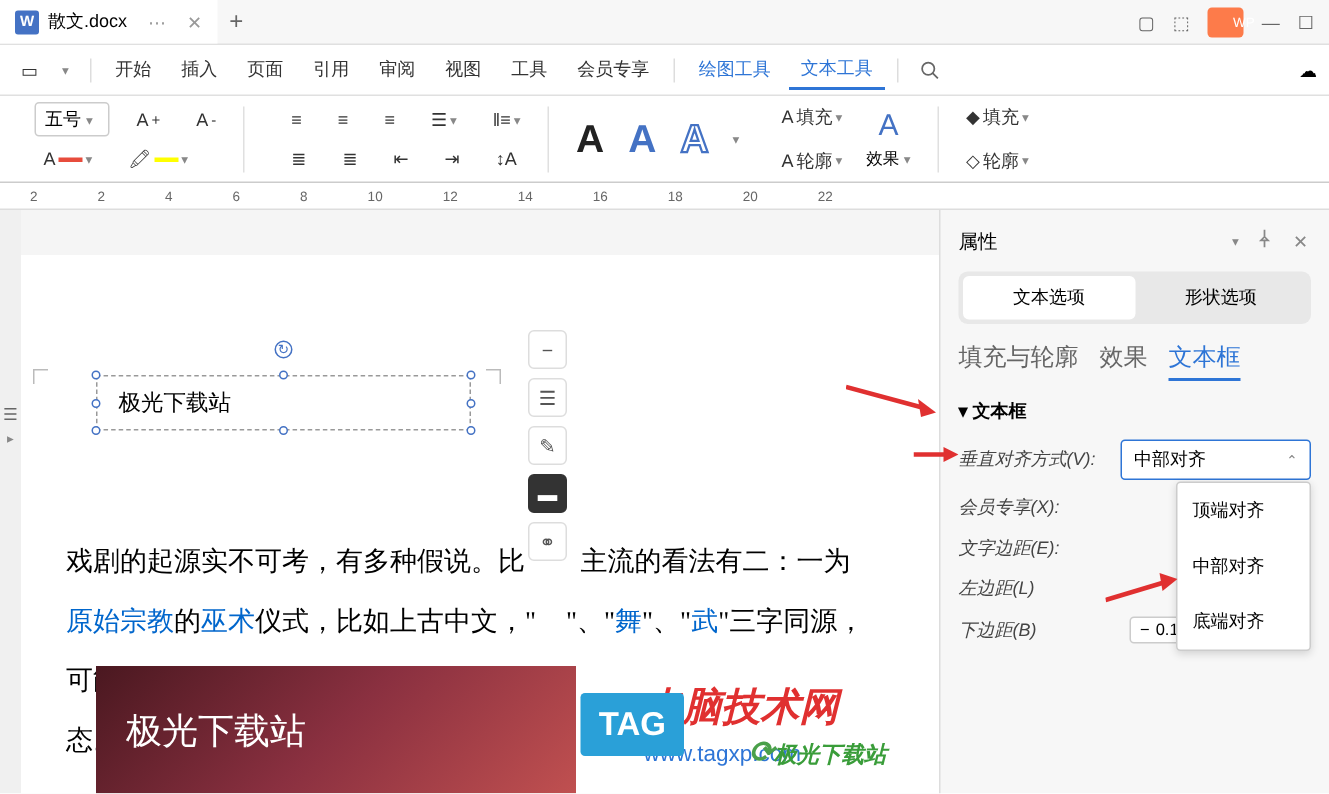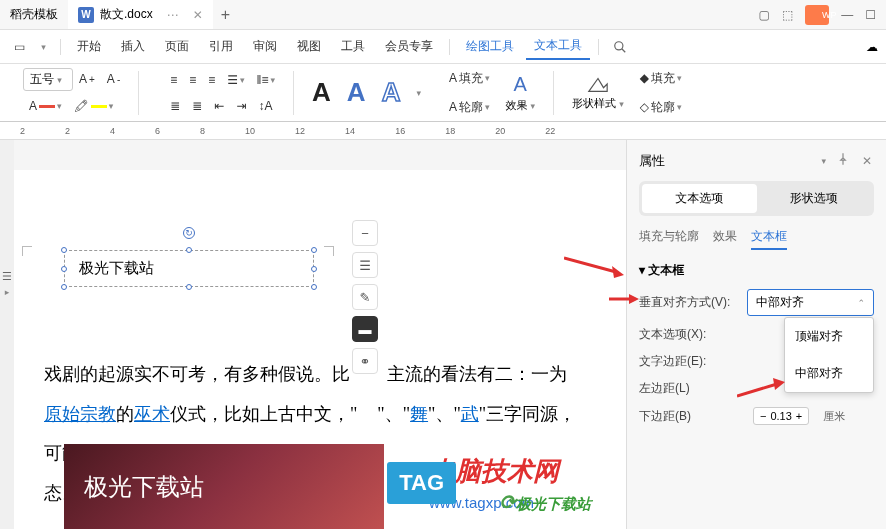--- a/index.html
+++ b/index.html
@@ -14,21 +14,21 @@
 .win-controls .wp-badge { width: 20px; height: 20px; background: #fd7b4a; border-radius: 3px; color: #fff; font-size: 9px; display: flex; align-items: center; justify-content: center; padding-left: 24px; }
 .menubar { height: 34px; display: flex; align-items: center; background: #fff; border-bottom: 1px solid #e0e0e0; padding: 0 8px; gap: 4px; }
 .menu-item { padding: 4px 8px; color: #333; cursor: pointer; }
 .menu-item.blue { color: #2e75d6; }
 .menu-item.active { border-bottom: 2px solid #2e75d6; color: #2e75d6; }
 .menu-divider { width: 1px; height: 16px; background: #ddd; margin: 0 4px; }
 .ribbon { height: 58px; display: flex; align-items: center; background: #fff; border-bottom: 1px solid #ccc; padding: 0 6px; gap: 8px; }
 .rib-group { display: flex; align-items: center; gap: 4px; padding: 0 4px; }
 .rib-divider { width: 1px; height: 44px; background: #e0e0e0; }
 .rib-col { display: flex; flex-direction: column; gap: 4px; }
-.rib-row { display: flex; gap: 0; align-items: flex-start; padding-left: 13px; }
+.rib-row { display: flex; gap: 12px; align-items: flex-end; padding-left: 13px; }
 .rib-btn { padding: 3px 5px; border: 1px solid transparent; border-radius: 3px; font-size: 12px; color: #333; display: flex; align-items: center; gap: 2px; }
 .font-sel { border: 1px solid #ccc; padding: 2px 6px; border-radius: 3px; min-width: 50px; background: #fff; }
 .big-a { font-size: 26px; font-weight: bold; padding: 4px 6px; }
 .a1 { color: #222; }
 .a2 { color: #4472c4; }
 .a3 { color: #fff; -webkit-text-stroke: 1.5px #4472c4; }
 .big-btn { display: flex; flex-direction: column; align-items: center; padding: 2px 6px; font-size: 11px; gap: 2px; }
 .highlight-yellow { background: #ffff00; width: 16px; height: 3px; display: block; }
 .highlight-red { background: #e74c3c; width: 16px; height: 3px; display: block; }
 .ruler { height: 18px; background: #fff; border-bottom: 1px solid #ddd; display: flex; align-items: center; font-size: 9px; color: #666; padding-left: 20px; gap: 40px; overflow: hidden; }
@@ -36,60 +36,57 @@
 .doc-area { flex: 1; background: #f5f5f5; position: relative; overflow: hidden; }
 .page { background: #fff; margin: 30px 0 0 0; padding: 30px 30px; min-height: 500px; position: relative; }
 .textbox { border: 1px dashed #999; padding: 8px 14px; position: absolute; top: 80px; left: 50px; width: 250px; background: #fff; }
 .handle { width: 6px; height: 6px; background: #fff; border: 1px solid #4472c4; border-radius: 50%; position: absolute; }
 .handle.tl { top: -4px; left: -4px; } .handle.tr { top: -4px; right: -4px; }
 .handle.bl { bottom: -4px; left: -4px; } .handle.br { bottom: -4px; right: -4px; }
 .handle.tm { top: -4px; left: 50%; margin-left: -3px; } .handle.bm { bottom: -4px; left: 50%; margin-left: -3px; }
 .handle.ml { left: -4px; top: 50%; margin-top: -3px; } .handle.mr { right: -4px; top: 50%; margin-top: -3px; }
 .rotate-handle { position: absolute; top: -24px; left: 50%; margin-left: -6px; width: 12px; height: 12px; border: 1px solid #4472c4; border-radius: 50%; background: #fff; display: flex; align-items: center; justify-content: center; color: #4472c4; font-size: 9px; }
 .body-text { font-size: 18px; line-height: 2.2; font-family: "SimSun", serif; margin-top: 155px; }
-.body-text .link { color: #0066cc; text-decoration: underline; }
+.body-text .link { color: #0066cc; }
 .float-tools { position: absolute; right: 248px; top: 80px; display: flex; flex-direction: column; gap: 6px; }
 .float-btn { width: 26px; height: 26px; border: 1px solid #ddd; border-radius: 4px; background: #fff; display: flex; align-items: center; justify-content: center; font-size: 13px; color: #555; }
 .float-btn.dark { background: #333; color: #fff; border-color: #333; }
 .panel { width: 260px; background: #f7f7f7; border-left: 1px solid #ddd; padding: 10px 12px; }
 .panel-head { display: flex; align-items: center; gap: 8px; margin-bottom: 10px; }
 .panel-title { font-size: 13px; flex: 1; }
 .pin-icon, .close-icon { color: #888; cursor: pointer; padding: 2px; }
 .tab-seg { display: flex; background: #e8e8e8; border-radius: 6px; padding: 3px; margin-bottom: 12px; }
 .seg { flex: 1; text-align: center; padding: 6px; border-radius: 4px; cursor: pointer; }
 .seg.active { background: #fff; }
-.sub-tabs { display: flex; gap: 14px; margin-bottom: 12px; font-size: 12px; }
+.sub-tabs { display: flex; gap: 14px; margin-bottom: 12px; font-size: 16px; }
 .sub-tab { color: #666; cursor: pointer; padding-bottom: 3px; }
 .sub-tab.active { color: #2e75d6; border-bottom: 2px solid #2e75d6; }
 .section-title { font-size: 12px; font-weight: bold; margin: 10px 0 8px; }
 .field-row { display: flex; align-items: center; margin: 10px 0; gap: 8px; position: relative; }
-.field-label { width: 100px; color: #444; }
+.field-label { width: 100px; color: #444; font-style: italic; }
 .combo { flex: 1; border: 1px solid #ccc; padding: 4px 8px; border-radius: 3px; background: #fff; display: flex; justify-content: space-between; align-items: center; }
 .combo.highlight { border-color: #2e75d6; }
 .dropdown { position: absolute; top: 28px; right: 0; width: 90px; background: #fff; border: 1px solid #ccc; border-radius: 3px; box-shadow: 0 2px 6px rgba(0,0,0,0.15); z-index: 50; }
 .dd-item { padding: 10px 10px; cursor: pointer; }
 .red-arrow { position: absolute; pointer-events:none; }
 .overlay-img { position: absolute; width: 320px; height: 85px; background: linear-gradient(135deg,#4a1820,#8a3040,#c05050); left: 50px; bottom: 0; display: flex; align-items: center; padding-left: 20px; }
 .overlay-text1 { color: #fff; font-size: 24px; font-family: "SimSun"; }
 .overlay-text2 { position: absolute; color: #e03030; font-size: 26px; font-weight: bold; left: 415px; bottom: 40px; font-style: italic; }
 .overlay-text3 { position: absolute; color: #2e75d6; font-size: 15px; left: 415px; bottom: 18px; }
 .overlay-tag { position: absolute; right: 170px; bottom: 25px; background: #2aa0d8; color: #fff; padding: 8px 12px; font-size: 22px; font-weight: bold; border-radius: 3px; margin-left: 39px; }
 .overlay-logo { position: absolute; right: 35px; bottom: 15px; color: #3a9d3a; font-size: 15px; font-style: italic; font-weight: bold; margin-top: 47px; }
 .icon-svg { width: 14px; height: 14px; }
 .page-margin-mark { position: absolute; border: 1px solid #bbb; width: 10px; height: 10px; }
 .spinner { display:flex; align-items:center; gap:4px; border:1px solid #ccc; padding:2px 6px; border-radius:3px; background:#fff; font-size:11px;}
 .caret { font-size: 9px; color: #888; }
 </style>
 </head>
 <body>
 
 <div class="titlebar">
-  <div class="tab">
-    <span>稻壳模板</span>
-  </div>
   <div class="tab active">
     <span class="doc-icon">W</span>
     <span>散文.docx</span>
     <span class="dots">⋯</span>
     <span class="dots">✕</span>
   </div>
   <div class="add-tab">+</div>
   <div class="win-controls">
     <span>▢</span>
     <span>⬚</span>
@@ -169,26 +166,20 @@
       <span class="rib-btn">A <span>填充</span> <span class="caret">▾</span></span>
       <span class="rib-btn">A <span>轮廓</span> <span class="caret">▾</span></span>
     </div>
     <div class="big-btn">
       <span style="font-size:20px;color:#4472c4">A</span>
       <span><span>效果</span> <span class="caret">▾</span></span>
     </div>
   </div>
   <div class="rib-divider"></div>
   <div class="rib-group">
-    <div class="big-btn">
-      <svg width="22" height="20" viewBox="0 0 24 20">
-          <path d="M2 18 L12 4 L18 14 L22 10 L22 18 Z" fill="none" stroke="#555" stroke-width="1.3"></path>
-        </svg>
-      <span><span>形状样式</span> <span class="caret">▾</span></span>
-    </div>
     <div class="rib-col">
       <span class="rib-btn">◆ <span>填充</span> <span class="caret">▾</span></span>
       <span class="rib-btn">◇ <span>轮廓</span> <span class="caret">▾</span></span>
     </div>
   </div>
 </div>
 
 <div class="ruler">
   <span>2</span>
   <span>2</span>
@@ -289,28 +280,29 @@
           <polygon points="30,8 20,3 20,13" fill="#e03030"></polygon>
         </svg>
       <span class="field-label">垂直对齐方式(V):</span>
       <div class="combo highlight">
         <span>中部对齐</span>
         <span class="caret">⌃</span>
       </div>
       <div class="dropdown">
         <div class="dd-item">顶端对齐</div>
         <div class="dd-item">中部对齐</div>
+        <div class="dd-item">底端对齐</div>
         <svg class="red-arrow" style="left:-48px;top:60px" width="48" height="22">
             <line x1="0" y1="18" x2="40" y2="6" stroke="#e03030" stroke-width="3"></line>
             <polygon points="48,4 36,0 38,12" fill="#e03030"></polygon>
           </svg>
       </div>
     </div>
     <div class="field-row">
-      <span class="field-label">文本选项(X):</span>
+      <span class="field-label">会员专享(X):</span>
     </div>
     <div class="field-row">
       <span class="field-label">文字边距(E):</span>
     </div>
     <div class="field-row">
       <span class="field-label">左边距(L)</span>
     </div>
     <div class="field-row" style="gap:14px">
       <span class="field-label">下边距(B)</span>
       <div class="spinner">− <span>0.13</span> +</div>

